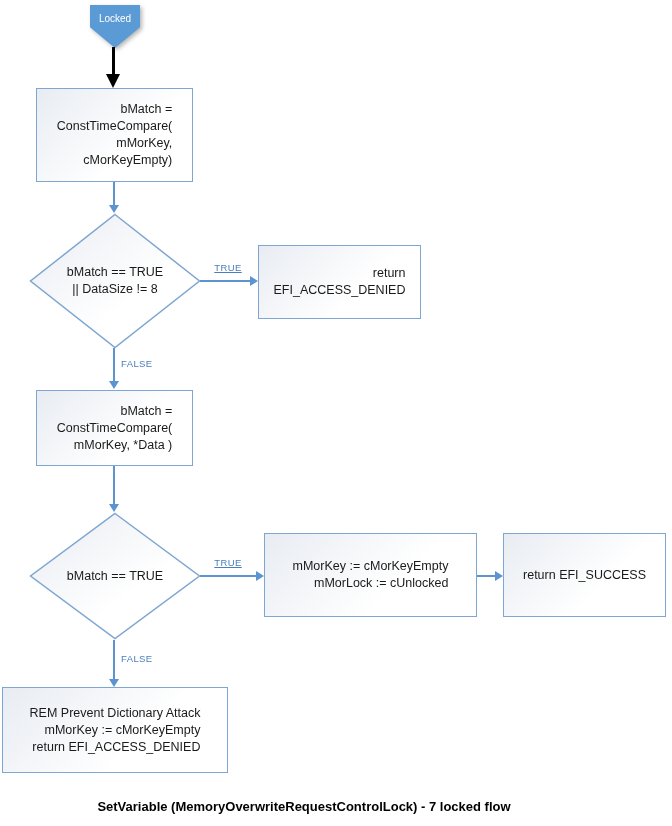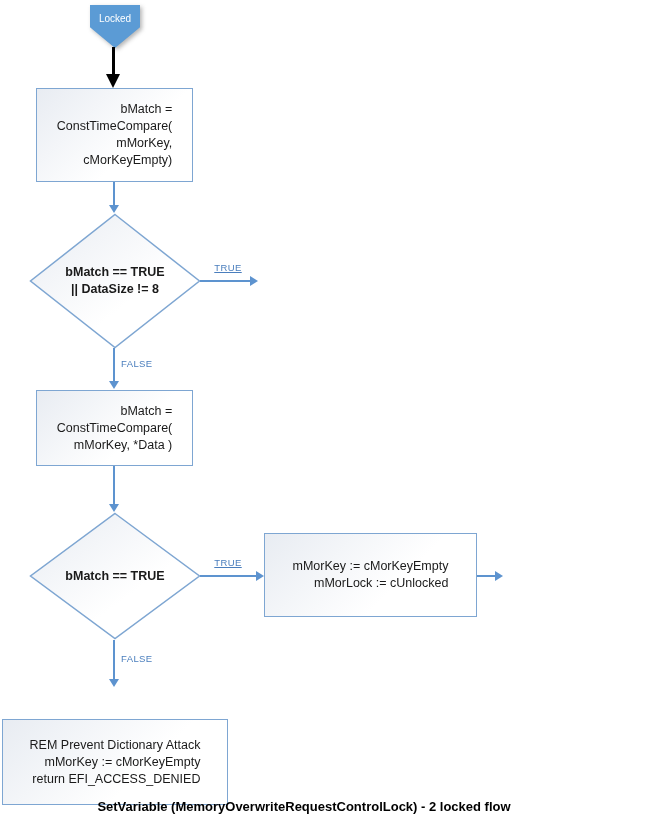--- a/index.html
+++ b/index.html
@@ -9,21 +9,21 @@
   }
   
   .node{
     position:absolute;box-sizing:border-box;
     border:1.5px solid #7ea6d2;
     background:linear-gradient(135deg,#e8ecf2 0%,#ffffff 62%);
     display:flex;align-items:center;justify-content:center;
     text-align:right;font-size:12.5px;line-height:17px;
     white-space:pre-line;color:#1a1a1a;
   }
-  .diamond{position:absolute;font-weight:bold;}
+  .diamond{position:absolute;}
   .diamond svg{position:absolute;left:0;top:0;width:100%;height:100%;}
   .diamond .dlabel{
     position:absolute;inset:0;display:flex;align-items:center;justify-content:center;
     text-align:center;font-size:12.5px;line-height:17px;white-space:pre-line;color:#1a1a1a;
   }
   
   .start-wrap{position:absolute;left:90px;top:5px;width:50px;height:43px;
     filter:drop-shadow(2px 2.5px 2px rgba(90,90,90,0.45));}
   .start{
     width:100%;height:100%;background:#5b9bd5;
@@ -88,20 +88,22 @@
       <polygon points="86,1.5 170.5,68 86,134.5 1.5,68" fill="url(#d1grad)" stroke="#7ea6d2" stroke-width="1.5"></polygon>
     </svg>
     <div class="dlabel">bMatch == TRUE
 || DataSize != 8</div>
   </div>
 
   <div class="ch" style="left:200px;top:280px;width:50px;"></div>
   <div class="head-right" style="left:250px;top:276px;"></div>
   <div class="elabel center" style="left:206px;top:262px;width:44px;">TRUE</div>
 
+  <div class="node" style="left:258px;top:245px;width:163px;height:74px;">return
+EFI_ACCESS_DENIED</div>
 
   <div class="cv" style="left:113px;top:348px;height:33px;"></div>
   <div class="head-down" style="left:109px;top:381px;"></div>
   <div class="elabel" style="left:121px;top:358px;width:50px;">FALSE</div>
 
   <div class="node" style="left:36px;top:390px;width:157px;height:76px;">bMatch =
 ConstTimeCompare(
 mMorKey, *Data )</div>
 
   <div class="cv" style="left:113px;top:466px;height:38px;"></div>
@@ -123,24 +125,25 @@
   <div class="ch" style="left:200px;top:575px;width:56px;"></div>
   <div class="head-right" style="left:256px;top:571px;"></div>
   <div class="elabel center" style="left:206px;top:557px;width:44px;">TRUE</div>
 
   <div class="node" style="left:264px;top:533px;width:213px;height:84px;">mMorKey := cMorKeyEmpty
 mMorLock := cUnlocked</div>
 
   <div class="ch" style="left:477px;top:575px;width:18px;"></div>
   <div class="head-right" style="left:495px;top:571px;"></div>
 
+  <div class="node" style="left:503px;top:533px;width:163px;height:84px;">return EFI_SUCCESS</div>
 
   <div class="cv" style="left:113px;top:640px;height:39px;"></div>
   <div class="head-down" style="left:109px;top:679px;"></div>
   <div class="elabel" style="left:121px;top:653px;width:50px;">FALSE</div>
 
-  <div class="node" style="left:2px;top:687px;width:226px;height:86px;margin-top:32px;">REM Prevent Dictionary Attack
+  <div class="node" style="left:2px;top:687px;width:226px;height:86px;">REM Prevent Dictionary Attack
 mMorKey := cMorKeyEmpty
 return EFI_ACCESS_DENIED</div>
 
-  <div class="caption">SetVariable (MemoryOverwriteRequestControlLock) - 2 locked flow</div>
+  <div class="caption">SetVariable (MemoryOverwriteRequestControlLock) - 7 locked flow</div>
 
 </div>
 
 </body></html>

